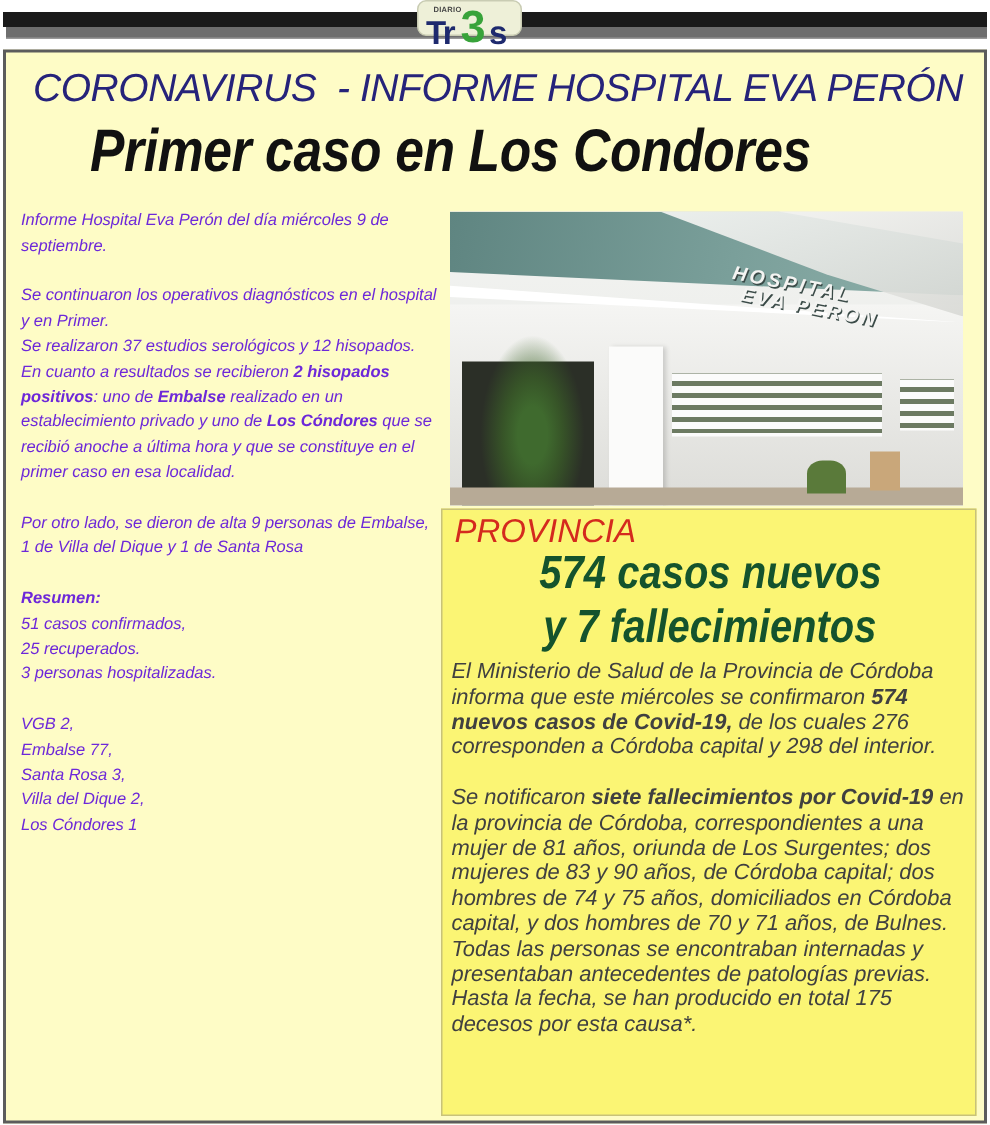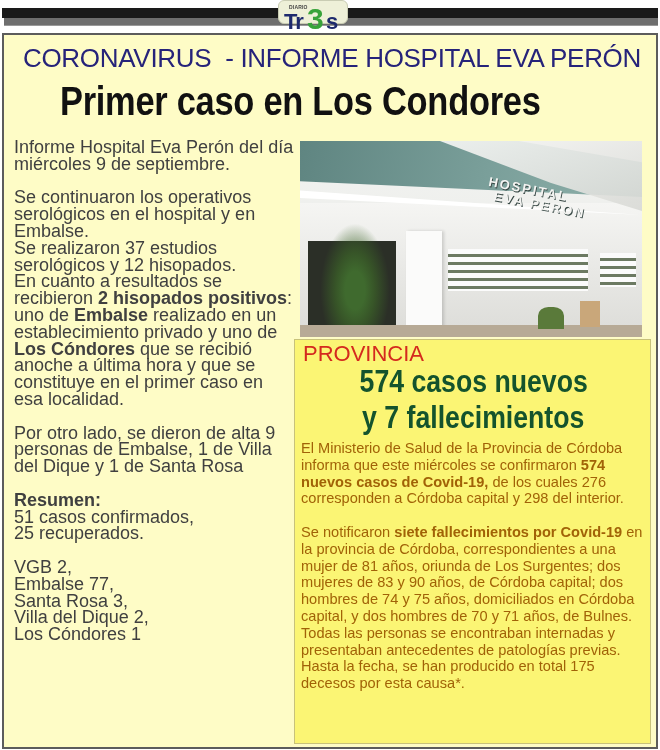--- a/index.html
+++ b/index.html
@@ -8,26 +8,26 @@
 
     .topbar-black { position: absolute; left: 2px; top: 8px; width: 656px; height: 10px; background: #1a1a1a; }
     .topbar-grey { position: absolute; left: 4px; top: 18px; width: 654px; height: 8px; background: #6e6e6e; border-bottom: 1px solid #999; }
 
     .logo { position: absolute; left: 278px; top: 0px; width: 70px; height: 24px; background: #eef0d8; border-radius: 6px; border: 1px solid #c9ccb3; z-index: 3; }
     .logo .diario { position: absolute; left: 10px; top: 3px; font-size: 5px; color: #444; font-weight: bold; letter-spacing: 0.2px; }
     .logo .tr { position: absolute; left: 5px; top: 8px; font-size: 22px; font-weight: bold; color: #1e2a6e; font-family: "Liberation Sans", sans-serif; letter-spacing: -1px; }
     .logo .three { position: absolute; left: 28px; top: 3px; font-size: 30px; font-weight: bold; color: #38a33a; font-family: "Liberation Sans", sans-serif; line-height: 30px; }
     .logo .s { position: absolute; left: 47px; top: 8px; font-size: 22px; font-weight: bold; color: #1e2a6e; }
 
-    .page { position: absolute; left: 2px; top: 33px; width: 656px; height: 716px; background: #fefcc6; border: 2px solid #5c5c5c; }
+    .page { position: absolute; left: 2px; top: 33px; width: 656px; height: 716px; background: #fefcc6; border: 2px solid #5c5c5c; font-style: italic; }
 
     .kicker { position: absolute; left: 8px; top: 8px; width: 640px; text-align: center; font-size: 26px; color: #26237a; font-family: "Liberation Sans", sans-serif; letter-spacing: -0.3px; white-space: pre; }
     .headline { position: absolute; left: 56px; top: 44px; font-size: 40px; font-weight: bold; color: #111; font-family: "Liberation Sans", sans-serif; transform: scaleX(0.86); transform-origin: left top; white-space: nowrap; letter-spacing: -0.3px; }
 
-    .left-col { position: absolute; left: 10px; top: 104px; width: 280px; font-size: 18px; line-height: 16.8px; color: #404040; }
+    .left-col { position: absolute; left: 10px; top: 104px; width: 280px; font-size: 11px; line-height: 16.8px; color: #6d28d9; }
     .left-col p { margin: 0; }
     .left-col .gap { height: 16.8px; }
     .left-col b { font-weight: bold; }
 
     .photo { position: absolute; left: 296px; top: 106px; width: 342px; height: 196px; overflow: hidden; background: #e9e9e4; }
     .photo .sky { position: absolute; inset: 0; background: linear-gradient(180deg,#f3f4f2 0%,#e6e7e3 100%); }
     .photo .facade { position: absolute; left: 0; top: 0; width: 342px; height: 56px; background: linear-gradient(100deg,#5f8581 0%,#7a9f9a 55%,#8fb0aa 100%); clip-path: polygon(0 0, 64% 0, 100% 38%, 100% 100%, 0 72%); }
     .photo .eave { position: absolute; left: 0; top: 40px; width: 342px; height: 34px; background: #ffffff; clip-path: polygon(0 28%, 100% 100%, 100% 100%, 0 50%); }
     .photo .roof { position: absolute; left: 140px; top: 0px; width: 202px; height: 70px; background: linear-gradient(160deg,#f8f8f6,#d8d9d5); clip-path: polygon(0 0,100% 0,100% 100%,55% 60%); opacity: .9; }
     .photo .sign { position: absolute; left: 190px; top: 34px; color: #f4f4f2; font-weight: bold; font-size: 13px; line-height: 13px; letter-spacing: 2px; text-shadow: 1px 1px 0 #3b4b48; transform: rotate(11deg); transform-origin: left top; }
@@ -38,21 +38,21 @@
     .photo .louvers2 { position: absolute; left: 300px; top: 112px; width: 36px; height: 34px; background: repeating-linear-gradient(180deg,#fbfbfb 0 5px,#6c7a62 5px 8px); }
     .photo .plant { position: absolute; left: 20px; top: 82px; width: 70px; height: 112px; background: radial-gradient(ellipse at 50% 60%, #3f6a2e 0 20%, rgba(60,100,40,.7) 40%, transparent 70%); }
     .photo .pot1 { position: absolute; left: 238px; top: 166px; width: 26px; height: 22px; background: #5a7a3a; border-radius: 40% 40% 0 0; }
     .photo .pot2 { position: absolute; left: 280px; top: 160px; width: 20px; height: 26px; background: #c9a77a; }
     .photo .ground { position: absolute; left: 0; top: 184px; width: 342px; height: 12px; background: #b7aa96; }
 
     .prov-box { position: absolute; left: 290px; top: 304px; width: 357px; height: 405px; background: #fbf574; border: 1px solid #c8c27a; }
     .prov-label { position: absolute; left: 8px; top: 1px; font-size: 22px; color: #d42a1e; font-family: "Liberation Sans", sans-serif; }
     .prov-head { position: absolute; left: 0; top: 24px; width: 357px; text-align: center; font-size: 31px; line-height: 36px; font-weight: bold; color: #14532d; }
     .prov-head span { display: inline-block; transform: scaleX(0.86); }
-    .prov-body { position: absolute; left: 6px; top: 100px; width: 345px; font-size: 14.6px; line-height: 16.8px; color: #a16207; }
+    .prov-body { position: absolute; left: 6px; top: 100px; width: 345px; font-size: 14.6px; line-height: 16.8px; color: #404040; }
     .prov-body p { margin: 0; }
     .prov-body .gap { height: 16.8px; }
   </style>
 </head>
 <body>
 
 <div class="topbar-black"></div>
 <div class="topbar-grey"></div>
 
 <div class="logo">
@@ -62,29 +62,30 @@
   <span class="s">s</span>
 </div>
 
 <div class="page">
   <div class="kicker">CORONAVIRUS  - INFORME HOSPITAL EVA PERÓN</div>
   <div class="headline">Primer caso en Los Condores</div>
 
   <div class="left-col">
     <p>Informe Hospital Eva Perón del día miércoles 9 de septiembre.</p>
     <div class="gap"></div>
-    <p>Se continuaron los operativos serológicos en el hospital y en Embalse.</p>
+    <p>Se continuaron los operativos diagnósticos en el hospital y en Primer.</p>
     <p>Se realizaron 37 estudios serológicos y 12 hisopados.</p>
     <p><span> En cuanto a resultados se recibieron </span><b>2 hisopados positivos</b><span>: uno de </span><b>Embalse</b><span> realizado en un establecimiento privado y uno de </span><b>Los Cóndores</b><span> que se recibió anoche a última hora y que se constituye en el primer caso en esa localidad.</span></p>
     <div class="gap"></div>
     <p>Por otro lado, se dieron de alta 9 personas de Embalse, 1 de Villa del Dique y 1 de Santa Rosa</p>
     <div class="gap"></div>
     <p><b>Resumen:</b></p>
     <p>51 casos confirmados,</p>
     <p>25 recuperados.</p>
+    <p>3 personas hospitalizadas.</p>
     <div class="gap"></div>
     <p>VGB 2,</p>
     <p>Embalse 77,</p>
     <p>Santa Rosa 3,</p>
     <p>Villa del Dique 2,</p>
     <p>Los Cóndores 1</p>
   </div>
 
   <div class="photo">
     <div class="sky"></div>

